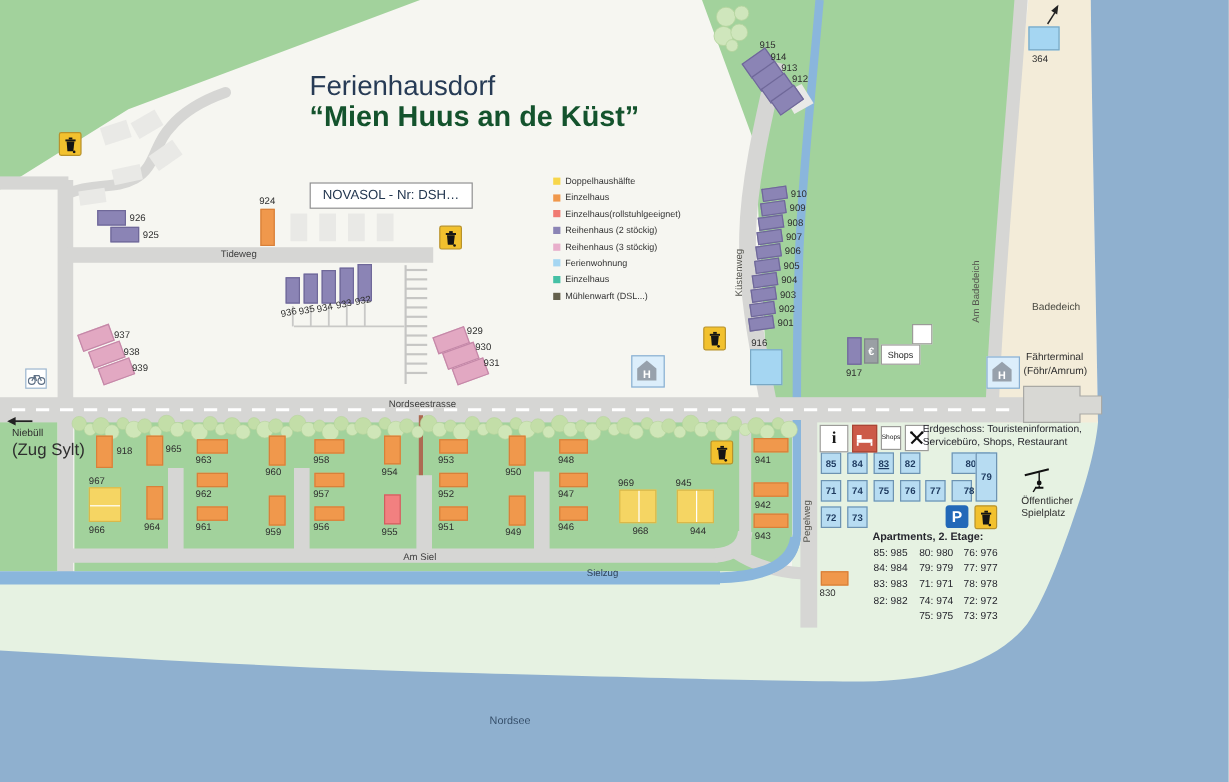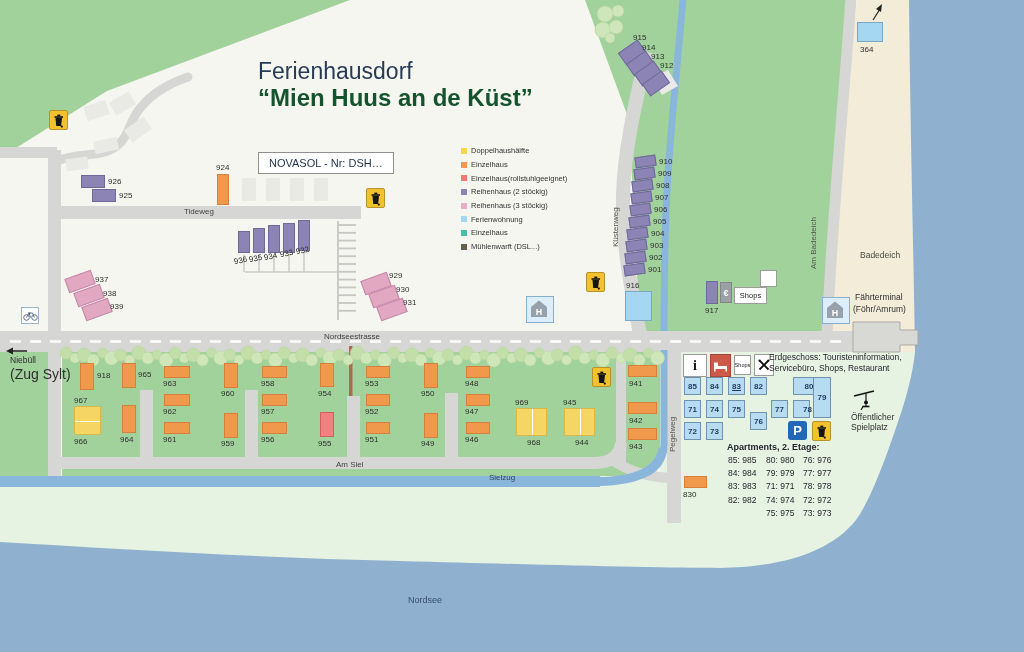--- a/index.html
+++ b/index.html
@@ -436,21 +436,21 @@
     <div class="house" style="left: 314px; top: 178px; width: 14px; height: 23px; background: rgb(233, 233, 230); z-index: 10;"></div>
     <div class="apt" style="left: 684px; top: 377px; width: 17px; height: 18px;">85</div>
     <div class="apt" style="left: 706px; top: 377px; width: 17px; height: 18px;">84</div>
     <div class="apt" style="left: 728px; top: 377px; width: 17px; height: 18px; text-decoration: underline;">83</div>
     <div class="apt" style="left: 750px; top: 377px; width: 17px; height: 18px;">82</div>
     <div class="apt" style="left: 793px; top: 377px; width: 32px; height: 18px;">80</div>
     <div class="apt" style="left: 813px; top: 377px; width: 18px; height: 41px;">79</div>
     <div class="apt" style="left: 684px; top: 400px; width: 17px; height: 18px;">71</div>
     <div class="apt" style="left: 706px; top: 400px; width: 17px; height: 18px;">74</div>
     <div class="apt" style="left: 728px; top: 400px; width: 17px; height: 18px;">75</div>
-    <div class="apt" style="left: 750px; top: 412px; width: 17px; height: 18px;">76</div>
+    <div class="apt" style="left: 750px; top: 400px; width: 17px; height: 18px;">76</div>
     <div class="apt" style="left: 771px; top: 400px; width: 17px; height: 18px;">77</div>
     <div class="apt" style="left: 793px; top: 400px; width: 17px; height: 18px; padding-left: 12px;">78</div>
     <div class="apt" style="left: 684px; top: 422px; width: 17px; height: 18px;">72</div>
     <div class="apt" style="left: 706px; top: 422px; width: 17px; height: 18px;">73</div>
     <div class="apttxt" style="left: 728px; top: 456px;">85: 985</div>
     <div class="apttxt" style="left: 766px; top: 456px;">80: 980</div>
     <div class="apttxt" style="left: 803px; top: 456px;">76: 976</div>
     <div class="apttxt" style="left: 728px; top: 469.2px;">84: 984</div>
     <div class="apttxt" style="left: 766px; top: 469.2px;">79: 979</div>
     <div class="apttxt" style="left: 803px; top: 469.2px;">77: 977</div>

